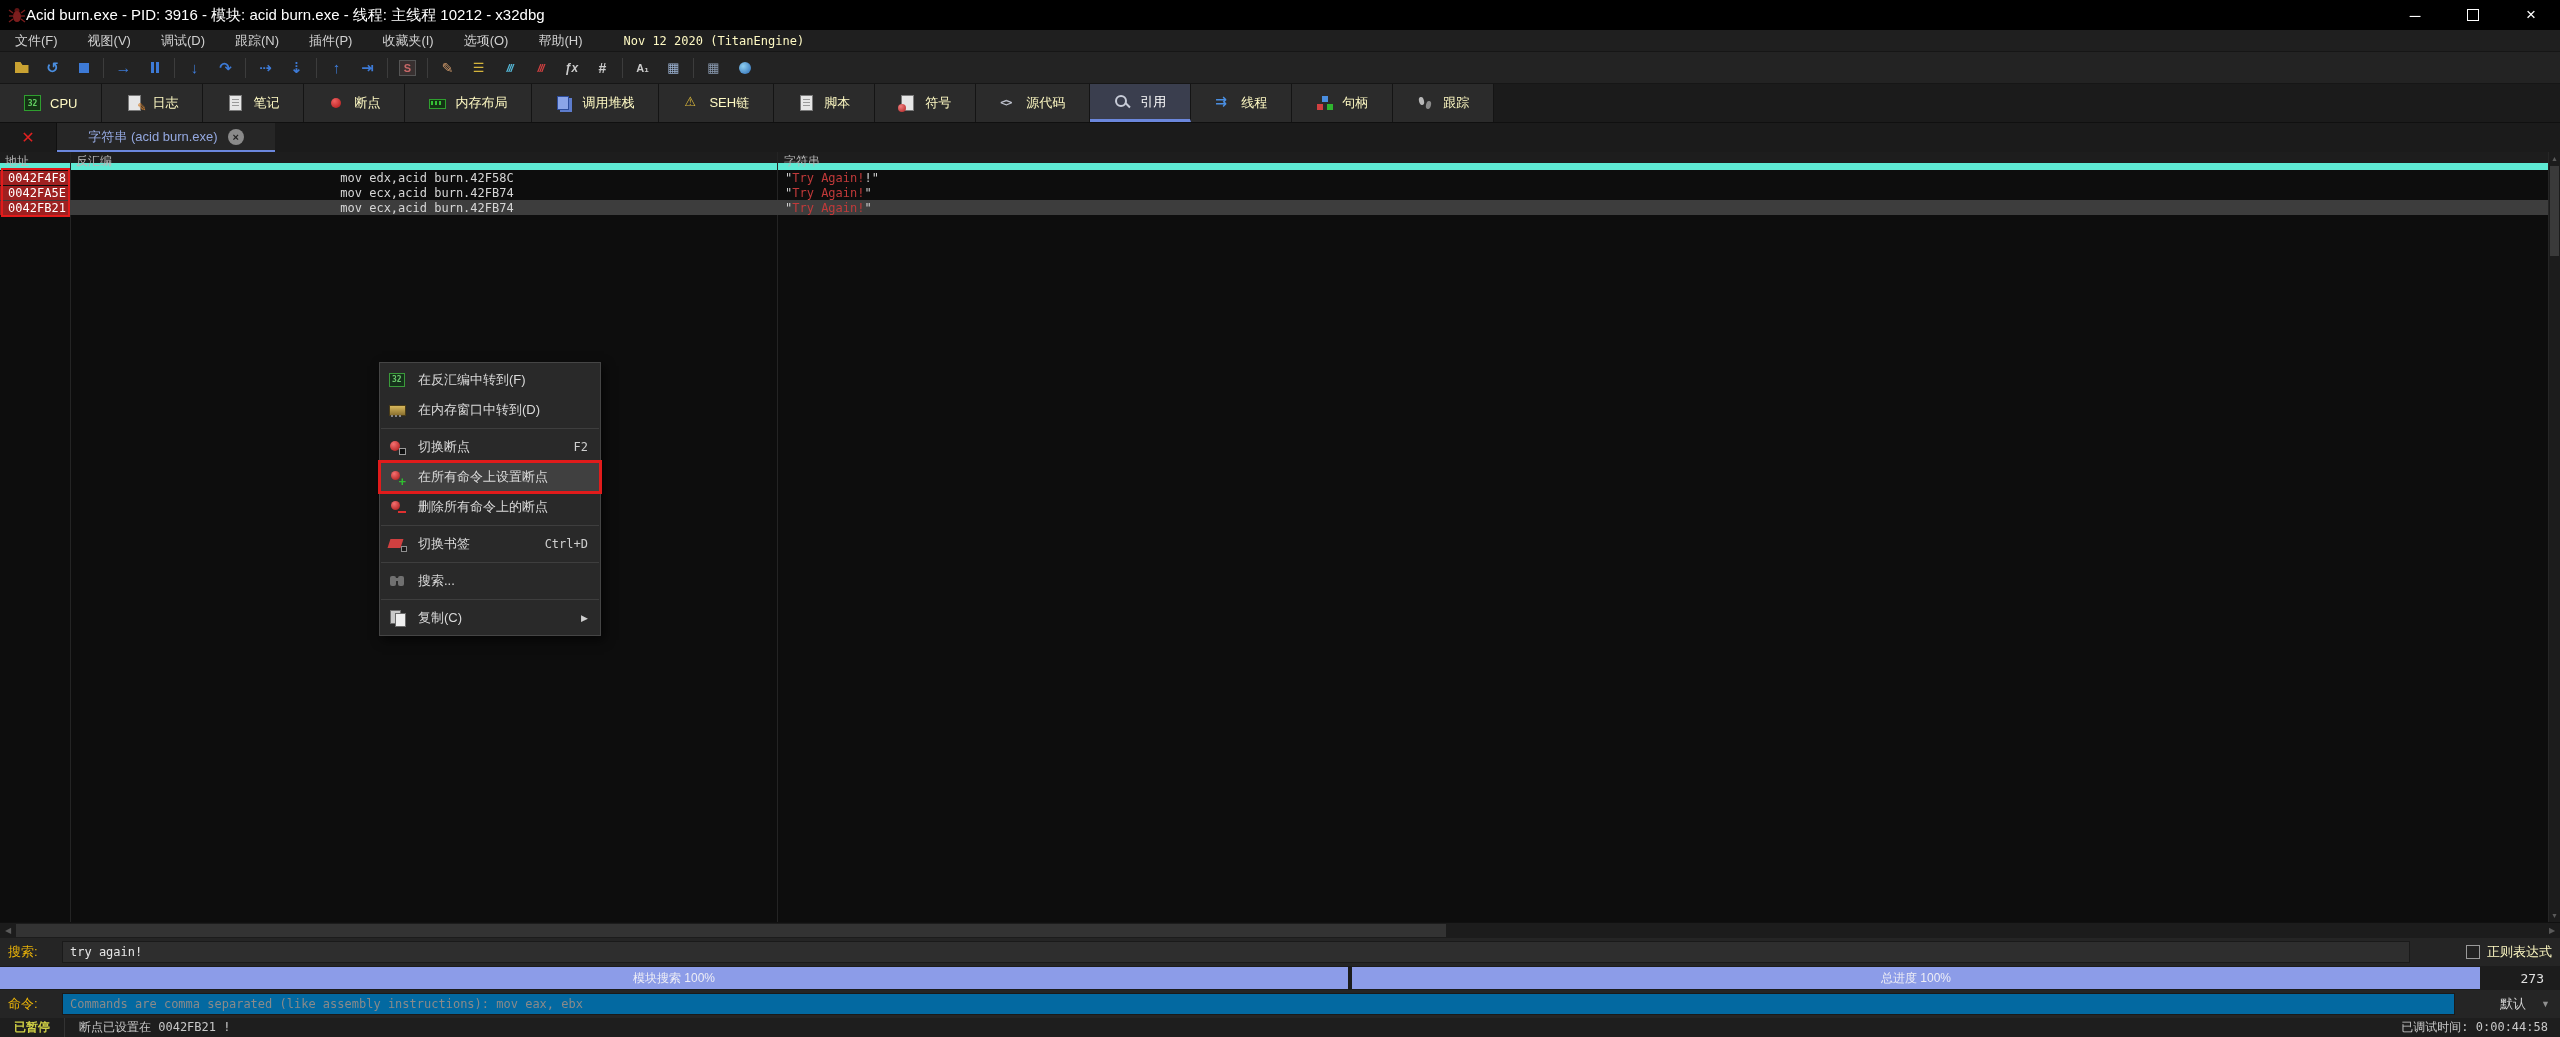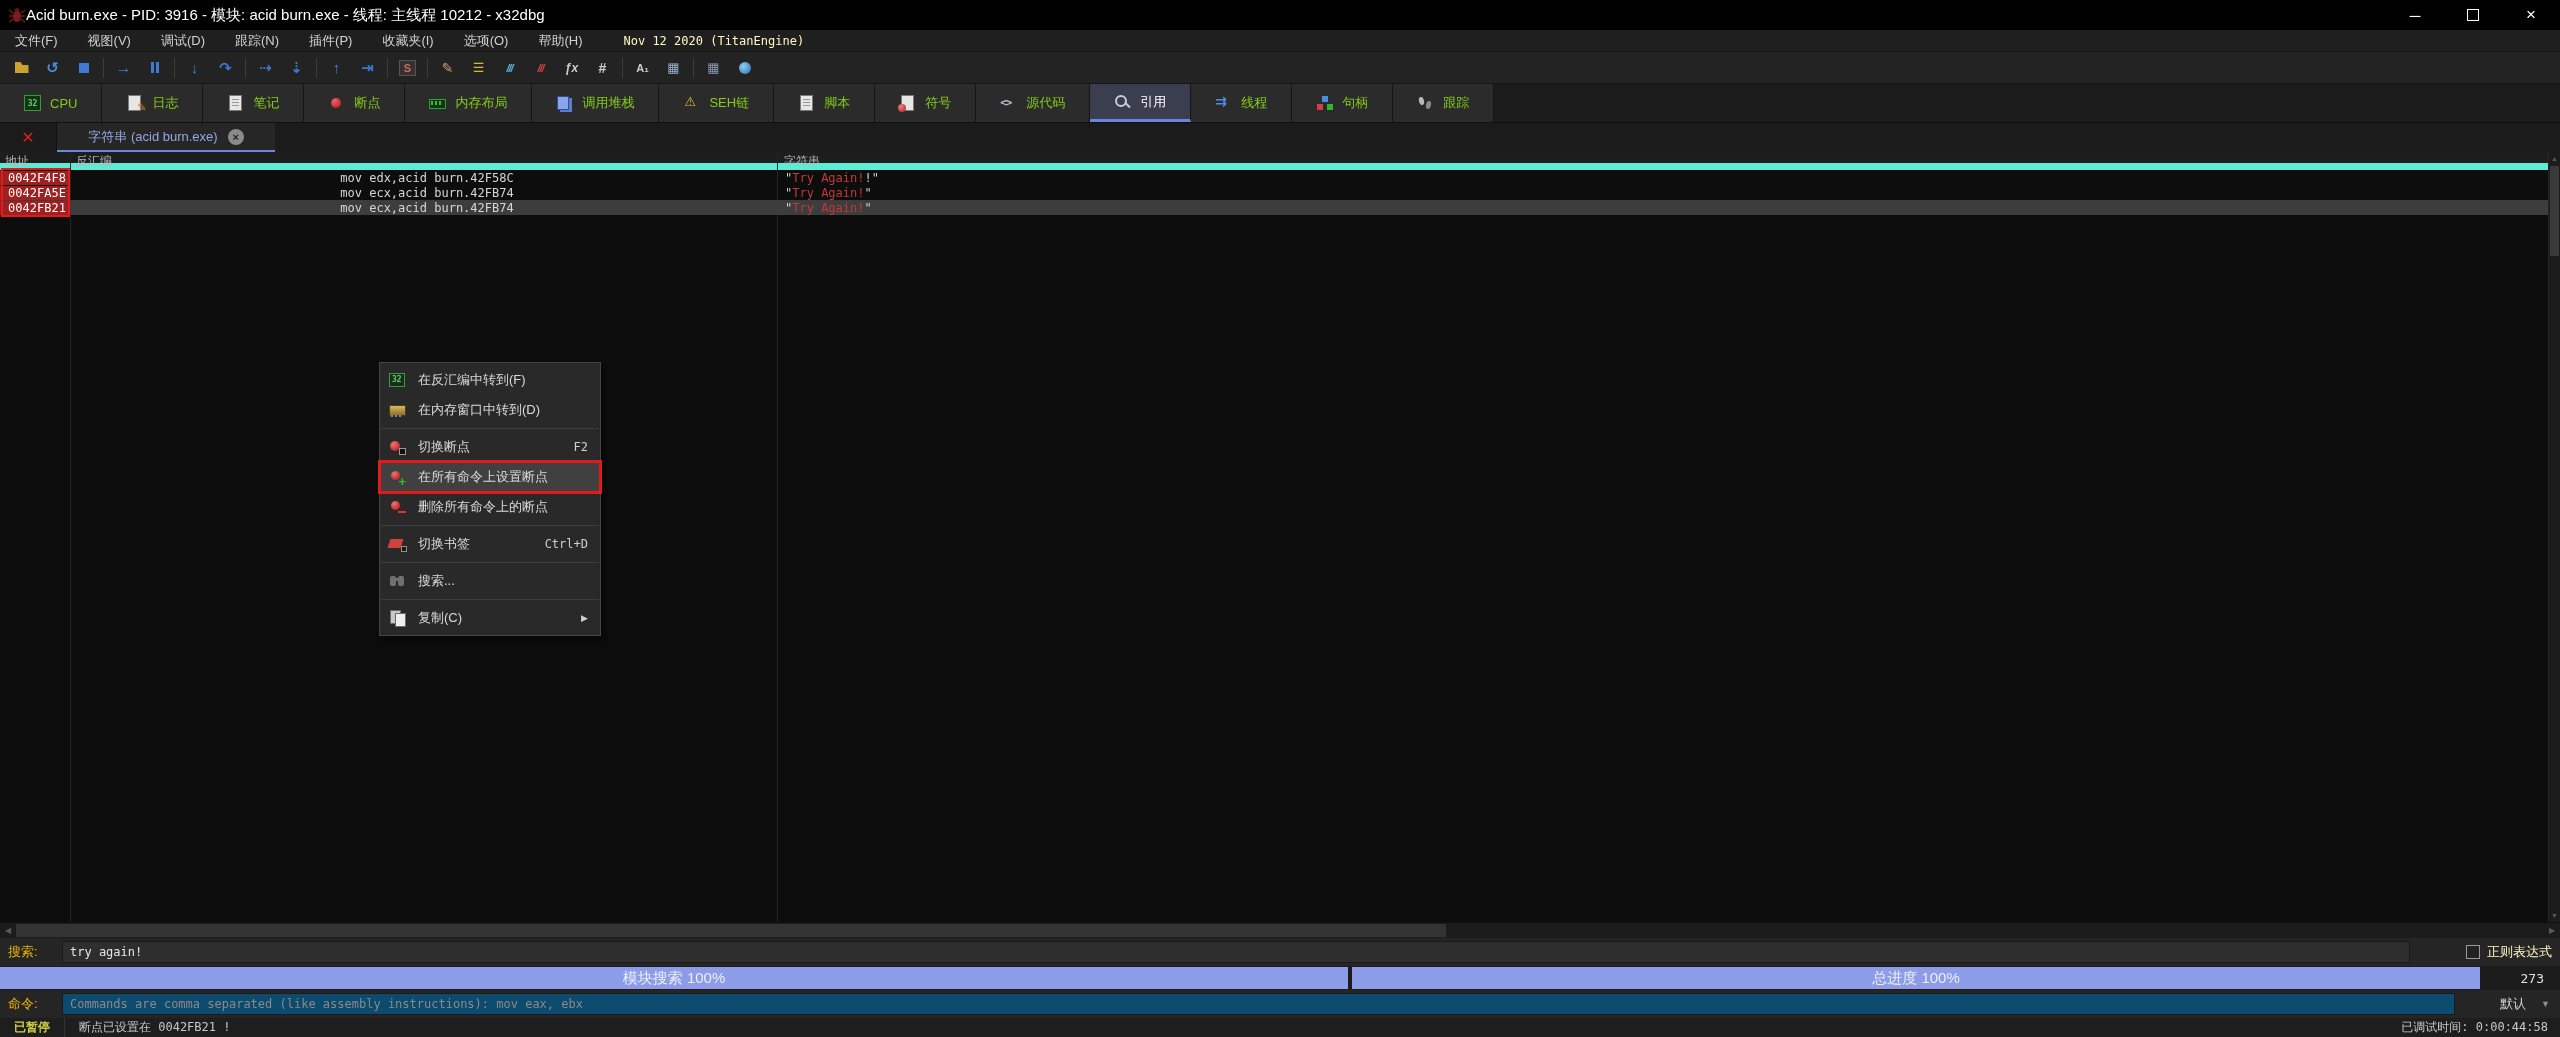--- a/index.html
+++ b/index.html
@@ -50,21 +50,21 @@
   .tb-label-hash::before{content:"#";font-weight:bold;font-size:14px;color:#ccc;}
   .tb-assemble-font::before{content:"A₁";font-weight:bold;font-size:11px;color:#ccc;}
   .tb-virtual-keypad::before{content:"▦";color:#9ab0d0;font-size:13px;}
   .tb-calculator::before{content:"▦";color:#8a9ab0;font-size:13px;}
   .tb-favourites-globe::before{content:"";width:12px;height:12px;border-radius:50%;
       background:radial-gradient(circle at 35% 35%,#8ecff2,#2a6ab4);}
 
   
   .tabbar{position:absolute;top:84px;left:0;right:0;height:38px;background:#1b1b1b;display:flex;}
   .tab{height:100%;display:flex;align-items:center;padding:0 24px;background:#2b2b2b;border-right:1px solid #141414;
-       font-size:13px;color:#84cc16;box-sizing:border-box;}
+       font-size:13px;color:#fef9c3;box-sizing:border-box;}
   .tab.active{background:#3a3e4e;border-bottom:3px solid #6b87dd;color:#fff;}
   .ti{width:17px;height:16px;position:relative;flex:none;margin-right:9px;}
   .ti-cpu::before{content:"32";position:absolute;inset:0;font-family:"DejaVu Sans Mono",monospace;font-weight:bold;font-size:8px;
       color:#62d062;background:#143214;border:1px solid #2f9f2f;display:flex;align-items:center;justify-content:center;}
   .ti-log::before,.ti-notes::before,.ti-script::before,.ti-symbols::before{content:"";position:absolute;left:2px;top:0;
       width:11px;height:14px;background:#e6e6e6;border:1px solid #7a7a7a;}
   .ti-log::after{content:"✎";position:absolute;right:-3px;bottom:-3px;color:#d08030;font-size:11px;}
   .ti-notes::after,.ti-script::after{content:"";position:absolute;left:5px;top:4px;width:7px;height:1px;background:#999;
       box-shadow:0 3px 0 #999,0 6px 0 #999;}
   .ti-symbols::after{content:"";position:absolute;left:-1px;bottom:-1px;width:8px;height:8px;border-radius:50%;
@@ -136,27 +136,27 @@
       color:#e6e6e6;font-family:"DejaVu Sans Mono","Liberation Mono",monospace;font-size:12px;padding:0 7px;box-sizing:border-box;outline:none;}
   .regex{position:absolute;right:8px;top:0;height:100%;display:flex;align-items:center;gap:7px;color:#fef9c3;}
   .checkbox{width:14px;height:14px;border:1px solid #9a9a9a;background:#222;box-sizing:border-box;}
 
   
   .progressrow{position:absolute;top:966px;left:0;right:0;height:24px;background:#1c1c1c;}
   .pbar{position:absolute;top:1px;height:22px;background:#2a2a2a;}
   .pbar.module{left:0;width:1348px;}
   .pbar.total{left:1352px;width:1128px;}
   .pfill{height:100%;background:#8c9ce8;}
-  .plabel{position:absolute;inset:0;display:flex;align-items:center;justify-content:center;font-size:15px;color:#ededf5;}
+  .plabel{position:absolute;inset:0;display:flex;align-items:center;justify-content:center;font-size:12px;color:#ededf5;}
   .pcounter{position:absolute;right:16px;top:0;height:24px;display:flex;align-items:center;color:#e0e0e0;
       font-size:13px;font-family:"DejaVu Sans Mono",monospace;}
 
   
   .commandrow{position:absolute;top:990px;left:0;right:0;height:28px;background:#252525;font-size:13px;}
-  .command-input{position:absolute;left:62px;top:3px;width:2393px;height:22px;background:#0c4a6e;border:1px solid #1a1a1a;
+  .command-input{position:absolute;left:62px;top:3px;width:2393px;height:22px;background:#0369a1;border:1px solid #1a1a1a;
       color:#e6e6e6;font-family:"DejaVu Sans Mono","Liberation Mono",monospace;font-size:12px;padding:0 7px;box-sizing:border-box;outline:none;}
   .command-input::placeholder{color:#8a8a8a;}
   .profile{position:absolute;right:34px;top:0;height:100%;display:flex;align-items:center;color:#d0d0d0;}
   .profile-arrow{position:absolute;right:10px;top:0;height:100%;display:flex;align-items:center;color:#909090;font-size:9px;}
 
   
   .statusbar{position:absolute;top:1018px;left:0;right:0;height:19px;background:#1e1e1e;display:flex;align-items:center;font-size:12px;}
   .state{color:#cfcf45;font-weight:bold;padding:0 14px;height:100%;display:flex;align-items:center;border-right:1px solid #333;}
   .message{padding:0 14px;color:#c8c8c8;font-family:"DejaVu Sans Mono",monospace;font-size:12px;}
   .dbg-time{margin-left:auto;padding-right:12px;color:#c8c8c8;font-family:"DejaVu Sans Mono",monospace;}

